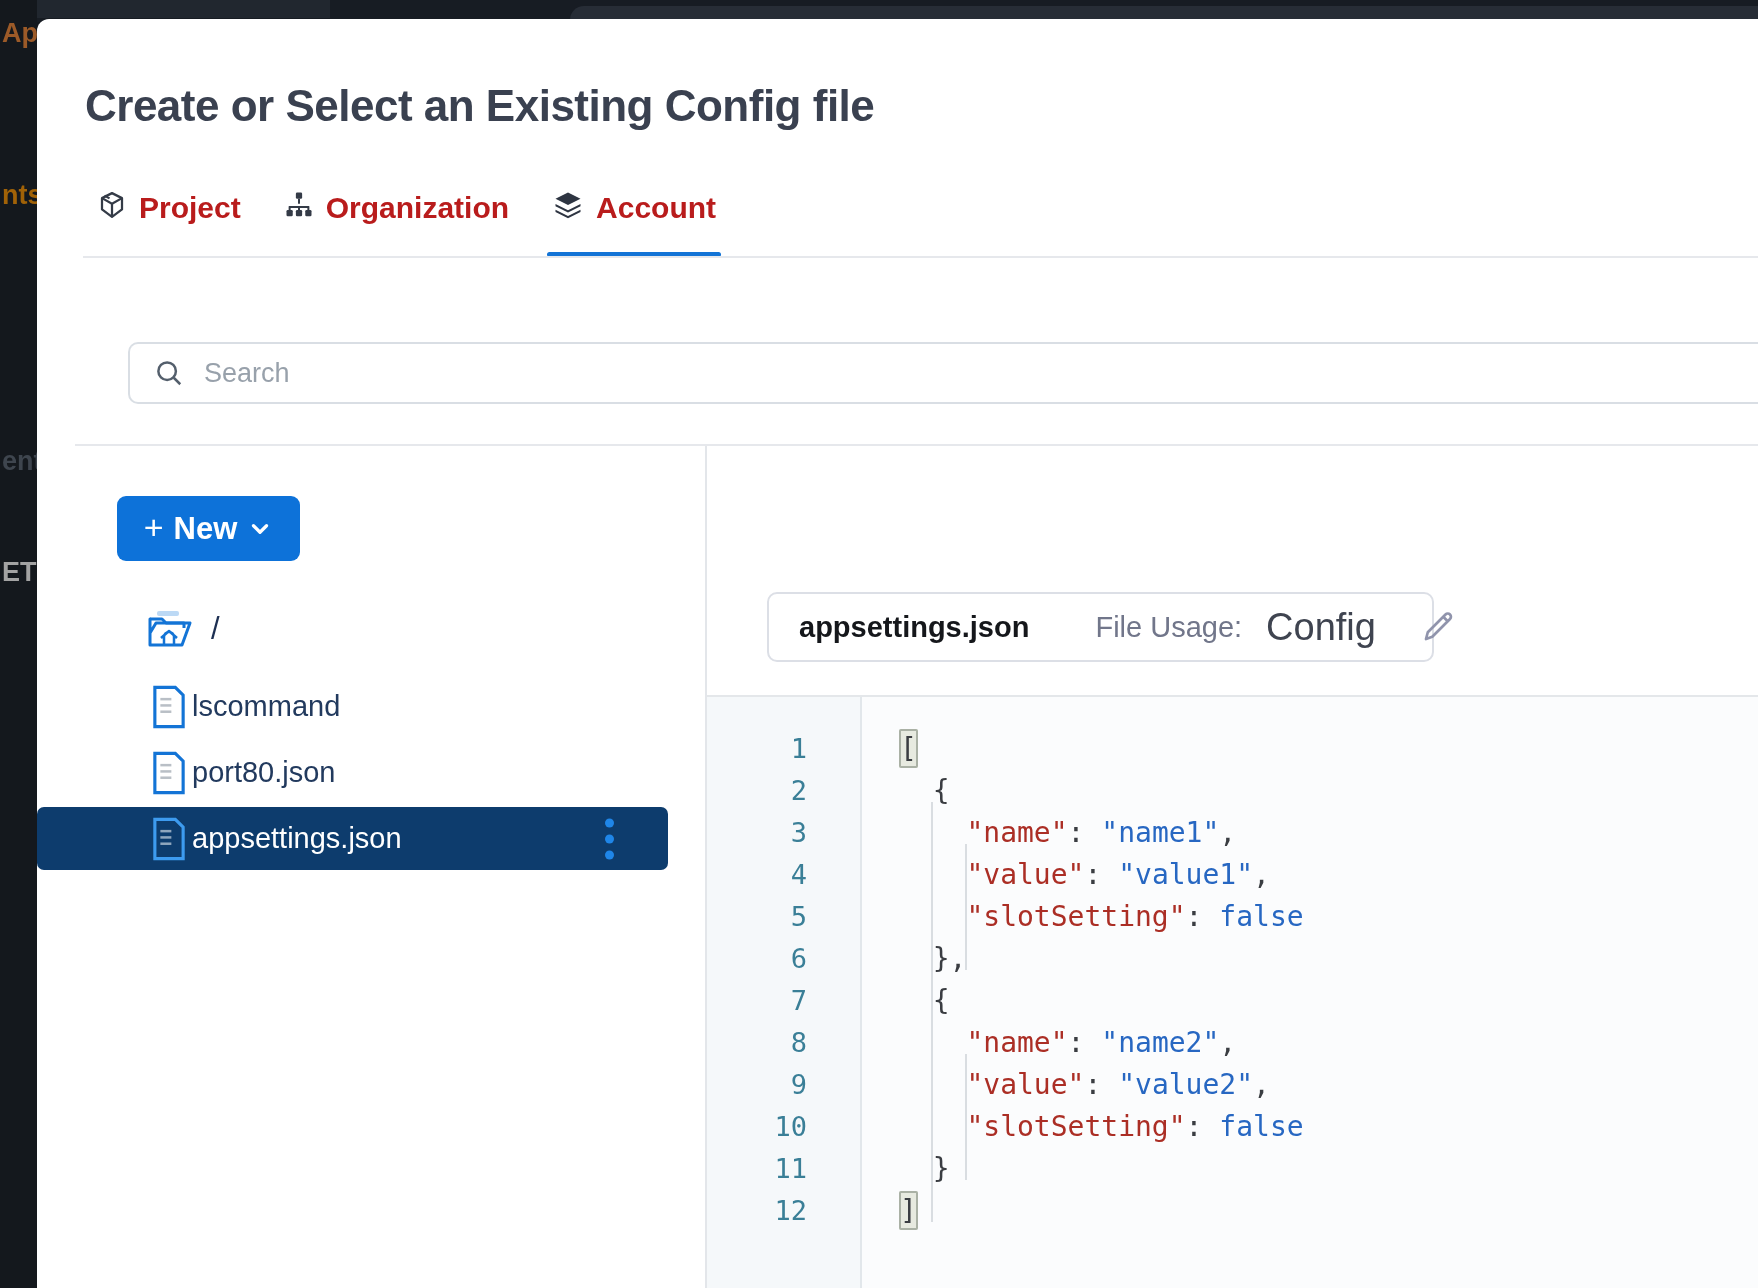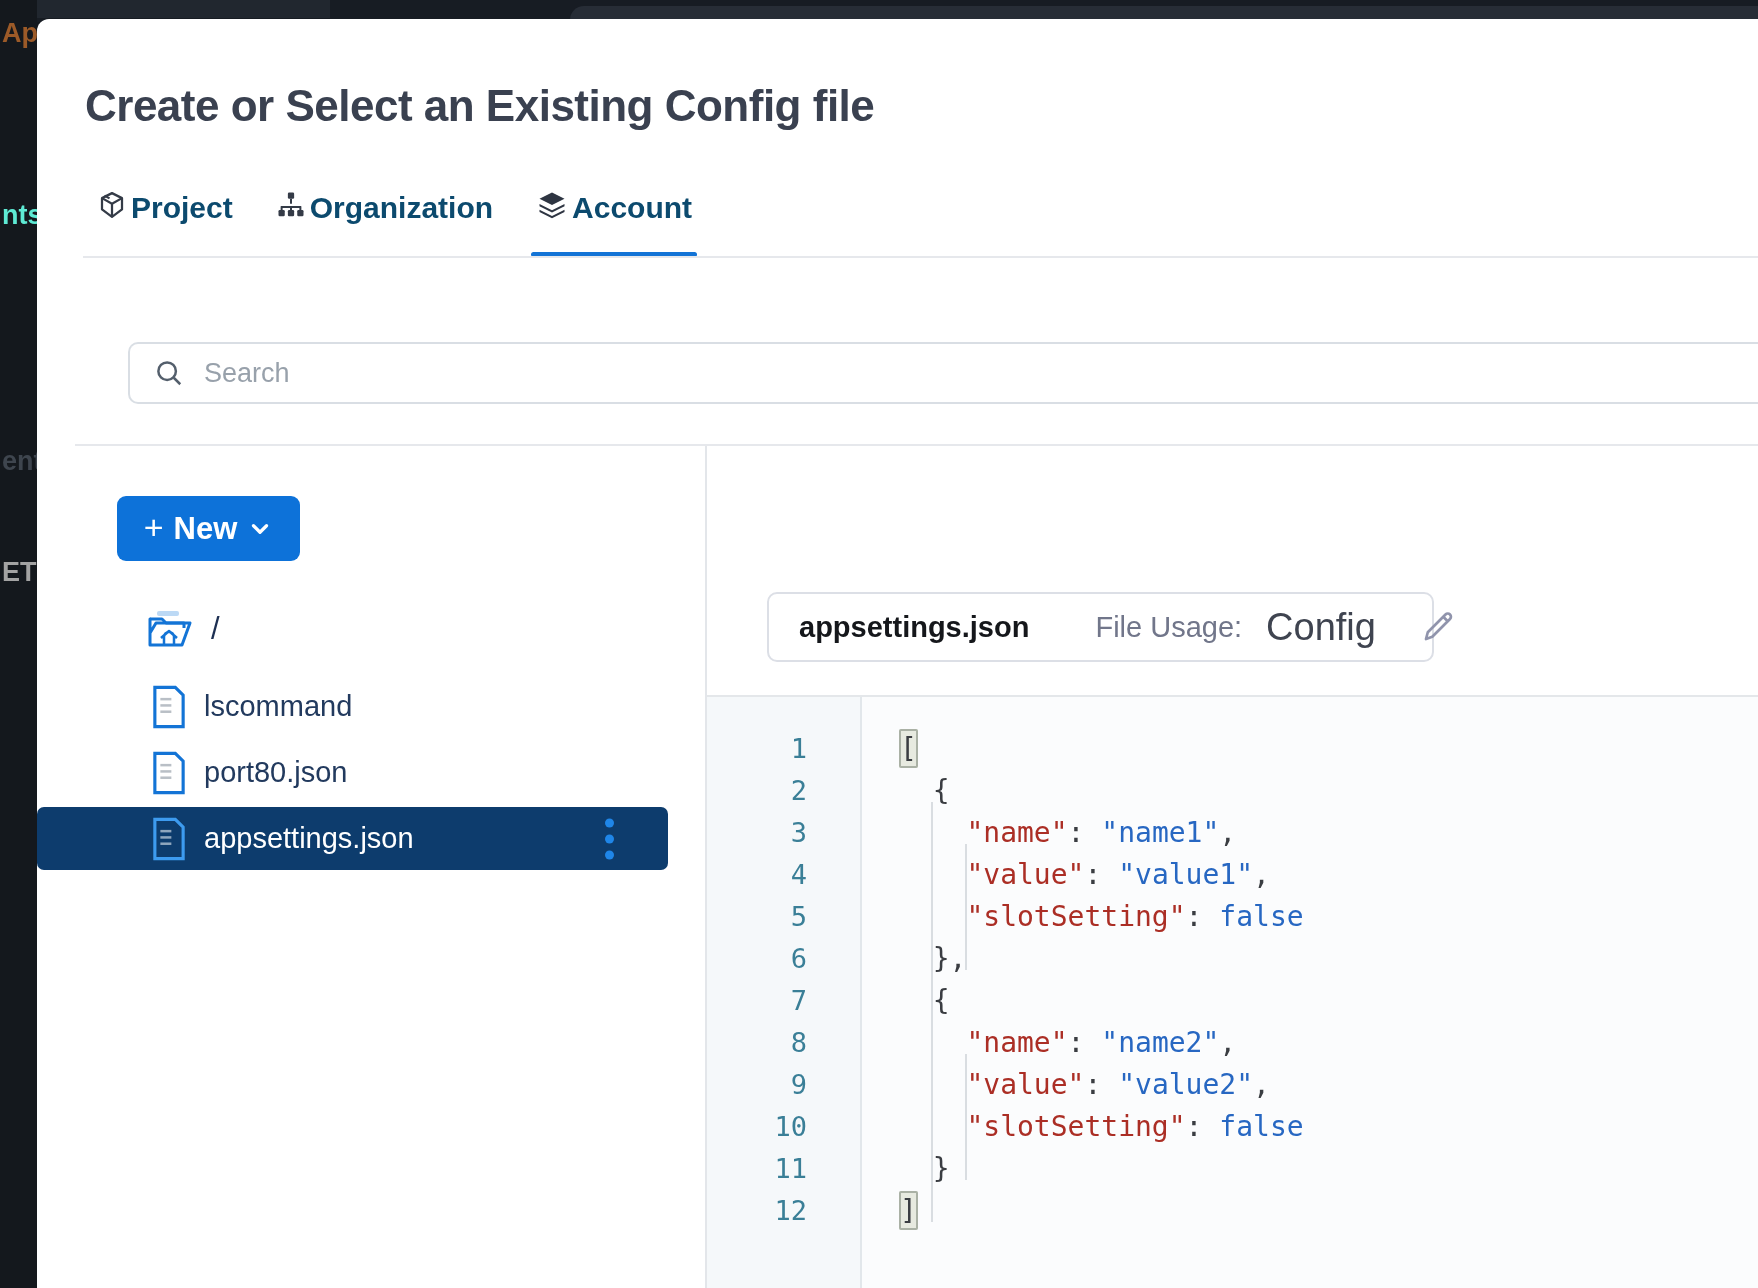--- a/index.html
+++ b/index.html
@@ -18,22 +18,22 @@
   
   .modal { position:absolute; top:19px; left:37px; width:1721px; height:1273px;
     background:#ffffff; border-top-left-radius:12px; z-index:2; overflow:hidden; }
   
 
   .title { position:absolute; left:48px; top:62px; font-size:44px; font-weight:700;
     color:#3a4150; letter-spacing:-0.5px; }
 
   
   .tabs { position:absolute; left:55px; top:158px; height:80px; display:flex; gap:33px; }
-  .tab { display:flex; align-items:center; gap:4px; padding:0 5px; height:62px;
-    font-size:30px; font-weight:600; color:#0c4a6e; position:relative; cursor:pointer; }
+  .tab { display:flex; align-items:center; gap:12px; padding:0 5px; height:62px;
+    font-size:30px; font-weight:600; color:#b91c1c; position:relative; cursor:pointer; }
   .tab .underline { position:absolute; left:0; right:0; bottom:-18px; height:5px;
     border-radius:3px; background:transparent; }
   .tab.active .underline { background:#1374d6; }
   .tab svg { flex:0 0 auto; }
   .tabs-rule { position:absolute; left:46px; top:237px; width:1675px; height:2px; background:#e6e8ec; }
 
   
   .search-box { position:absolute; left:91px; top:323px; width:1640px; height:62px;
     border:2px solid #d9dee4; border-radius:10px; border-right:none;
     border-top-right-radius:0; border-bottom-right-radius:0;
@@ -52,21 +52,21 @@
   .new-btn { position:absolute; left:80px; top:50px; width:183px; height:65px;
     background:#0d72d9; border:none; border-radius:9px; color:#fff; cursor:pointer;
     display:flex; align-items:center; justify-content:center; gap:10px;
     font-size:31px; font-weight:700; font-family:"Liberation Sans",sans-serif; }
   .new-btn .plus { font-size:34px; font-weight:400; margin-top:-3px; }
 
   
   .tree { position:absolute; left:0; top:160px; width:668px; }
   .tree-root { display:flex; align-items:center; gap:18px; padding-left:110px; height:46px;
     font-size:31px; color:#1d2f52; font-weight:500; cursor:pointer; }
-  .tree-item { display:flex; align-items:center; gap:16px; height:63px; margin:3px 0 3px 0;
+  .tree-item { display:flex; align-items:center; gap:4px; height:63px; margin:3px 0 3px 0;
     padding-left:113px; font-size:29px; color:#223a5e; cursor:pointer; position:relative;
     width:631px; border-radius:7px; }
   .tree-item.selected { background:#0d3c6d; color:#ffffff; }
   .tree-item .kebab { position:absolute; left:568px; top:50%; transform:translateY(-50%);
     display:none; flex-direction:column; gap:7px; cursor:pointer; }
   .tree-item.selected .kebab { display:flex; }
   .tree-item .kebab i { width:9px; height:9px; border-radius:50%; background:#1f86e8; display:block; }
   .tree-gap { height:20px; }
 
   
@@ -101,21 +101,21 @@
   .indent-guide { position:absolute; width:2px; background:#d9dde1; left:0; }
 </style>
 </head>
 <body>
 
 <div class="bg-band"></div>
 <div class="bg-band-left"></div>
 <div class="bg-panel-right"></div>
 <div class="left-strip" id="leftStrip">
     <span class="strip-frag" style="top: 18px; color: rgb(156, 90, 40);">Api</span>
-    <span class="strip-frag" style="top: 200px; color: #5eead4; text-align: right;">nts</span>
+    <span class="strip-frag" style="top: 180px; color: #a16207; text-align: right;">nts</span>
     <span class="strip-frag" style="top: 446px; color: rgb(62, 69, 78);">ents</span>
     <span class="strip-frag" style="top: 557px; color: #a3a3a3;">ET</span>
   </div>
 
 <div class="modal">
 
   <div class="title">Create or Select an Existing Config file</div>
 
   <div class="tabs" id="tabBar">
       <div class="tab">

